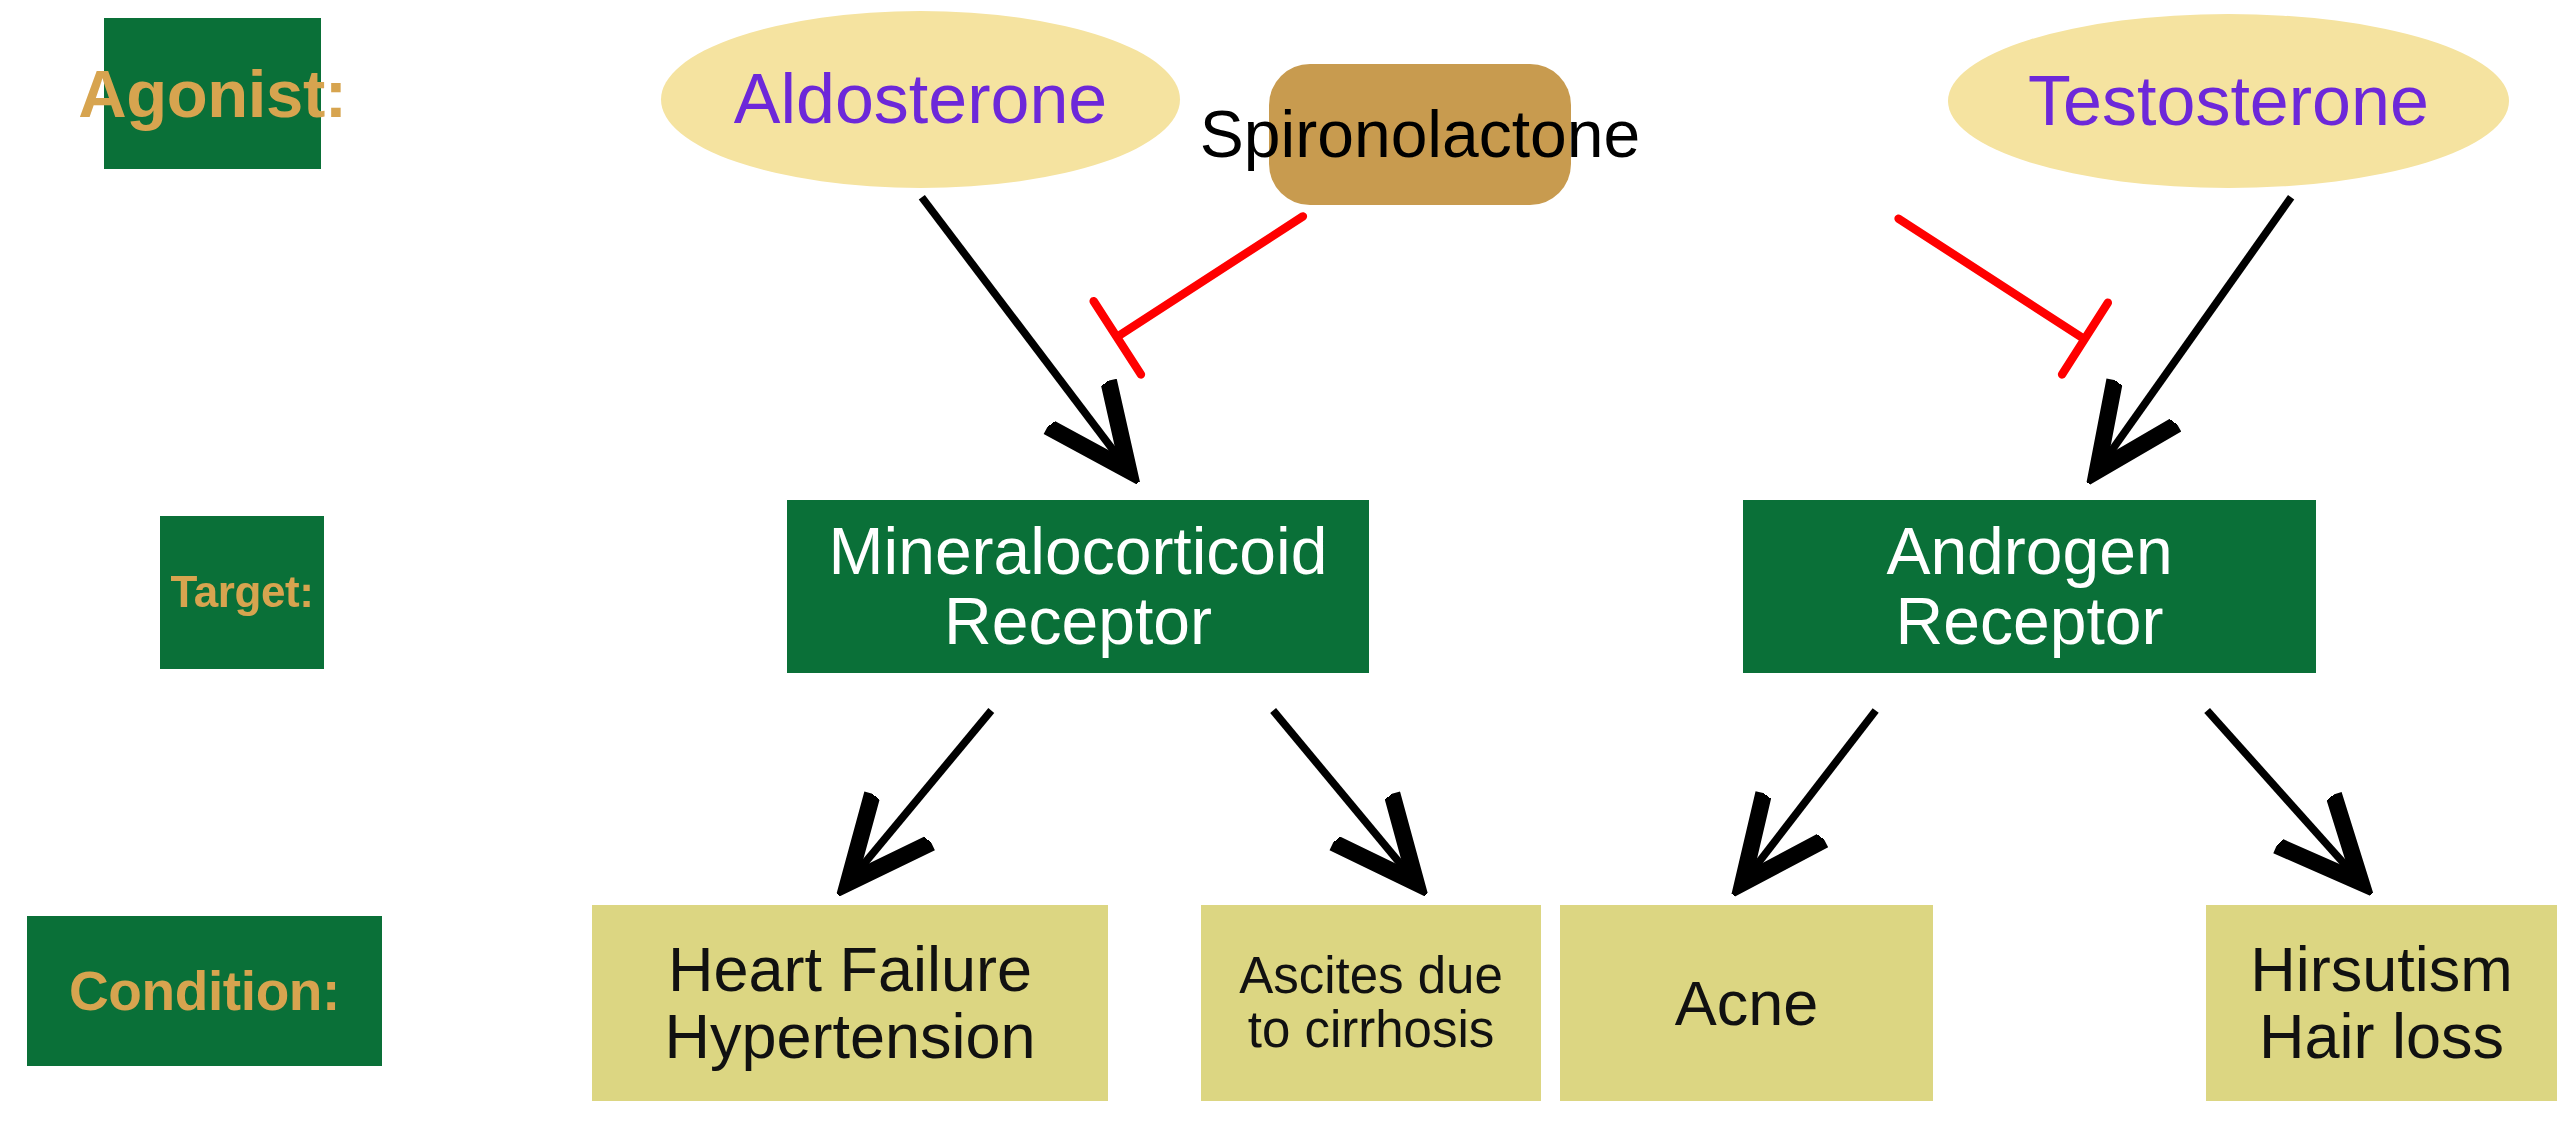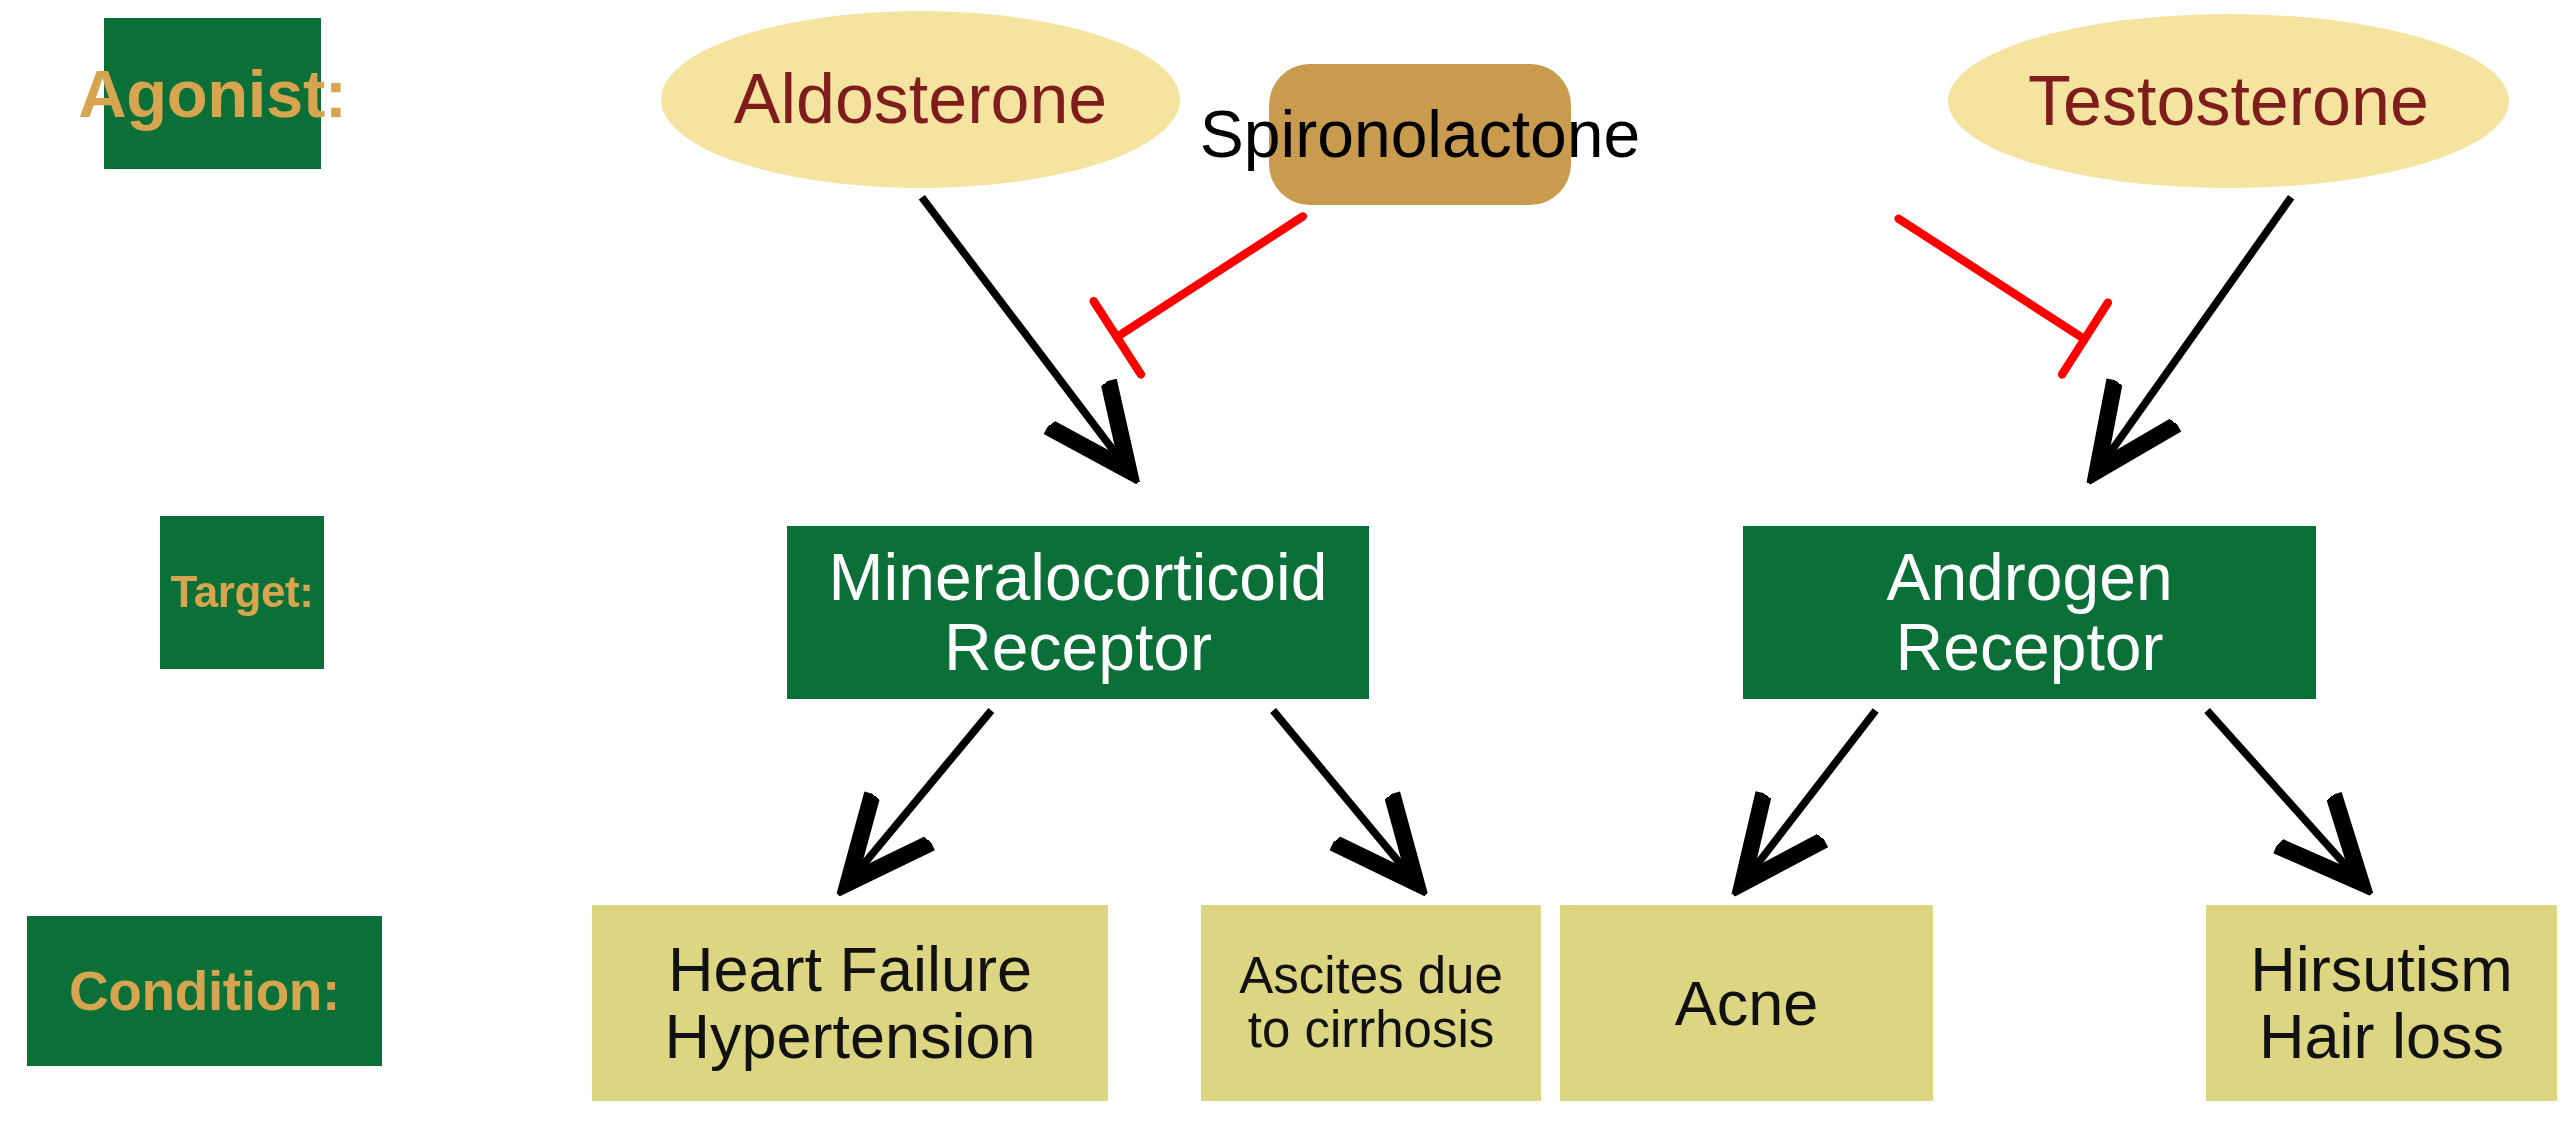--- a/index.html
+++ b/index.html
@@ -37,39 +37,38 @@
     background:#0A7038;
     color:#D9A css;
     color:#D7A44F;
     font-weight:bold;
     letter-spacing:-0.4px;
   }
 
   
   .ellipse{
     background:#F5E3A0;
-    color:#7f1d1d;
+    color:#6d28d9;
     border-radius:50%;
     font-weight:normal;
   }
 
   
   .drug{
     background:#C89B4F;
     color:#000000;
     border-radius:41px;
     font-weight:normal;
   }
 
   
   .receptor{
     background:#0A7038;
     color:#FFFFFF;
     font-weight:normal;
-    margin-top:26px;
   }
 
   
   .condition{
     background:#DCD682;
     color:#111111;
     font-weight:normal;
   }
 </style>
 </head>

